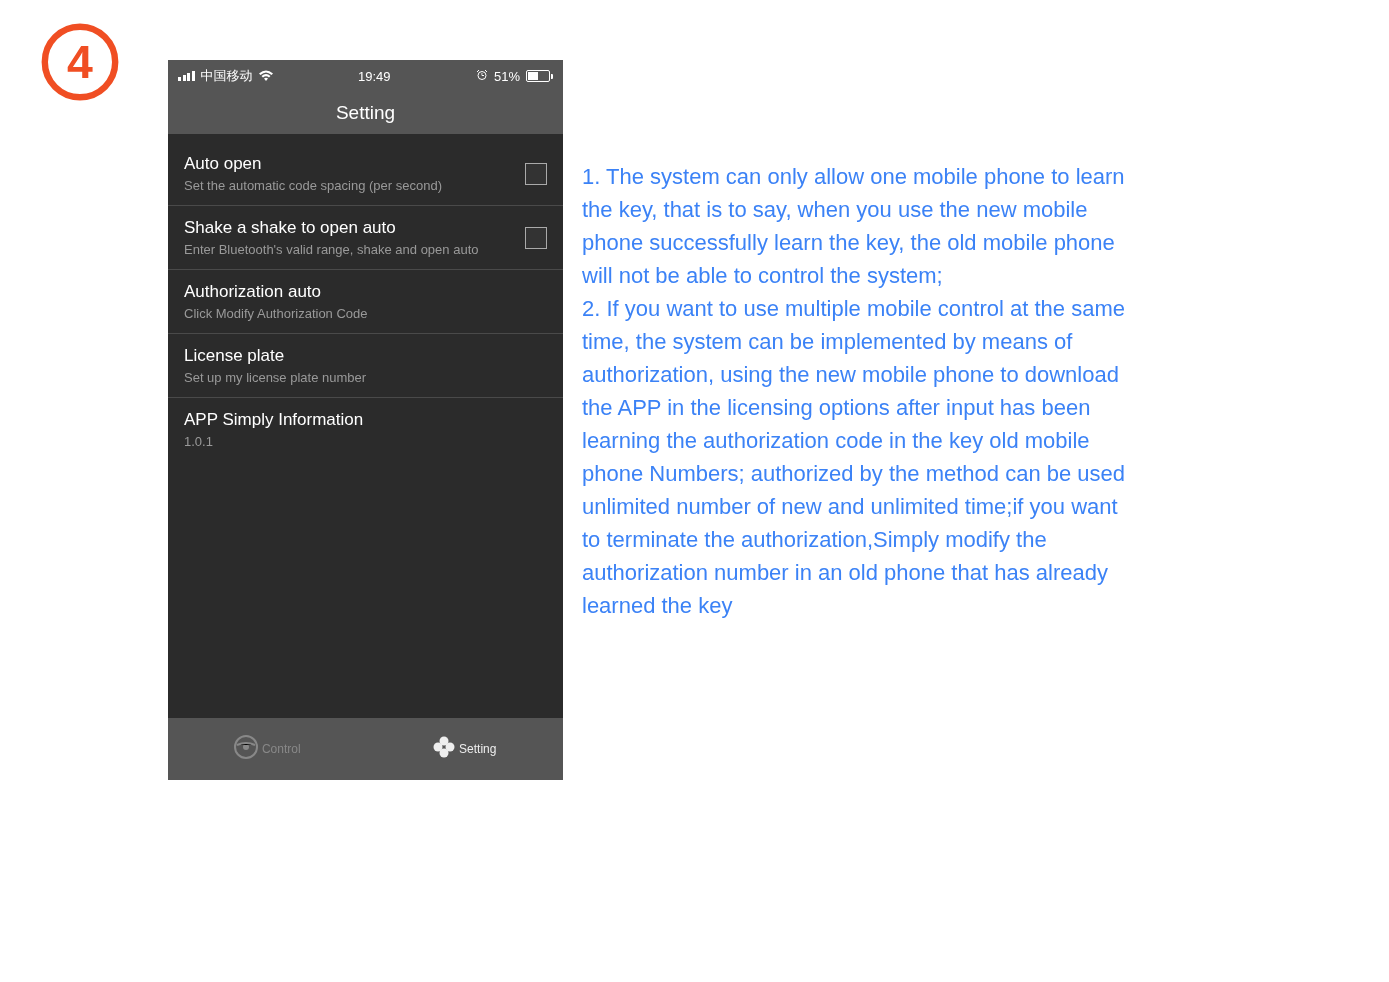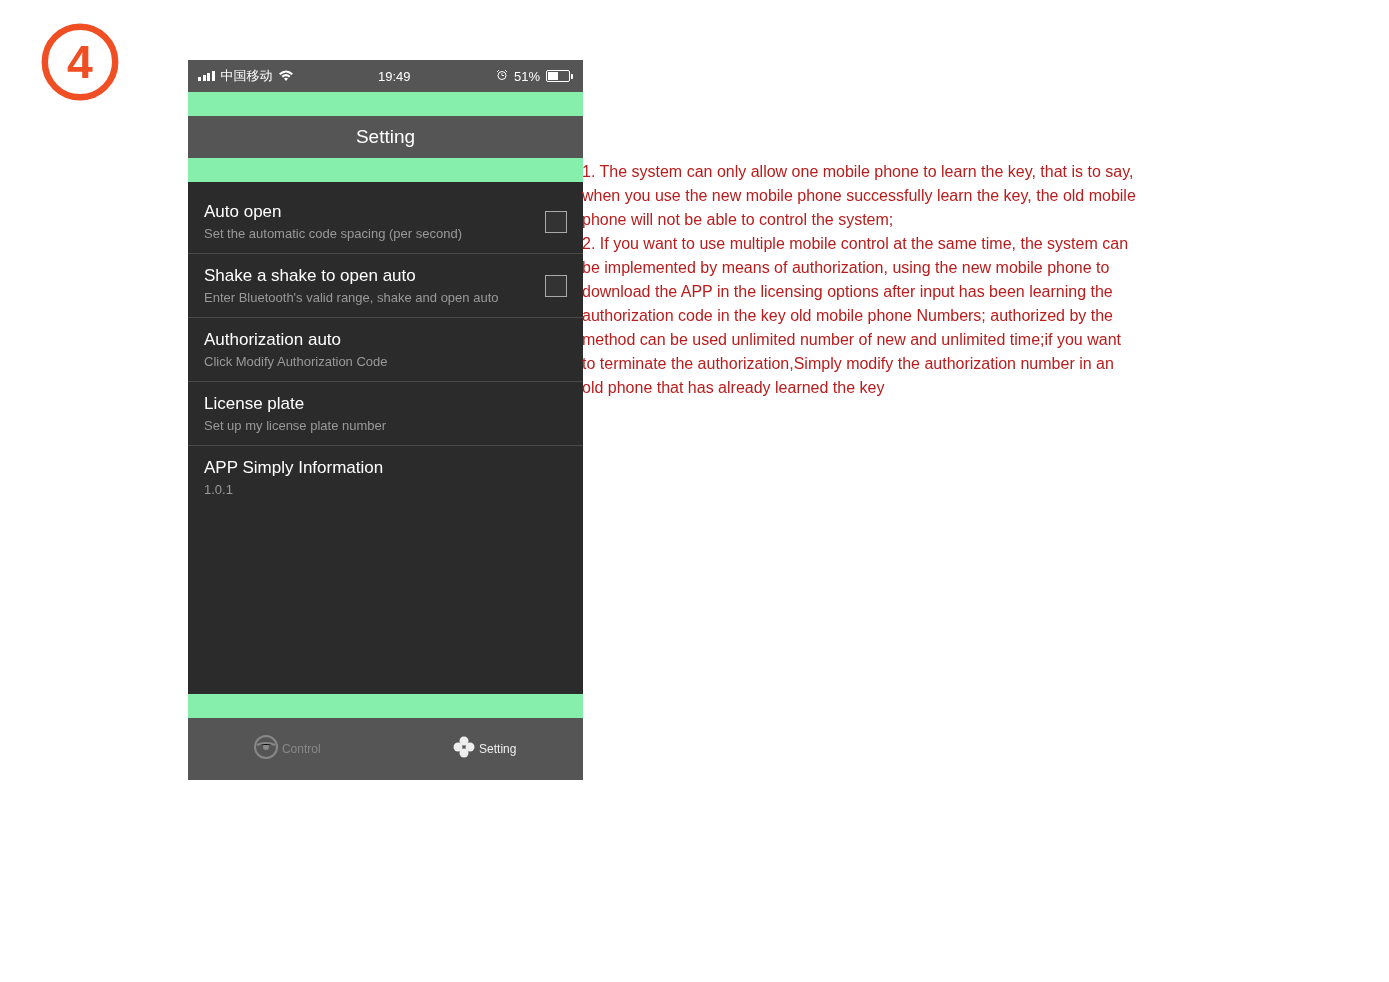--- a/index.html
+++ b/index.html
@@ -13,29 +13,28 @@
     .step-badge {
       position: absolute;
       left: 40px;
       top: 22px;
       width: 80px;
       height: 80px;
       color: #f04e23;
     }
     .phone {
       position: absolute;
-      left: 188px;
+      left: 168px;
       top: 60px;
       width: 395px;
       height: 720px;
       background: #86efac;
       display: flex;
       flex-direction: column;
       overflow: hidden;
-      gap: 24px;
     }
     .status-bar {
       height: 32px;
       background: #555;
       color: #fff;
       display: flex;
       align-items: center;
       justify-content: space-between;
       font-size: 13px;
       padding: 0 10px;
@@ -89,22 +88,22 @@
       color: #888;
       gap: 3px;
     }
     .tab.active { color: #eee; }
     .tab-label { font-size: 12px; }
     .description {
       position: absolute;
       left: 582px;
       top: 160px;
       width: 555px;
-      color: #b91c1c;
-      font-size: 16px;
+      color: #3b82f6;
+      font-size: 22px;
       line-height: 1.5;
     }
     .signal-bars { display: inline-flex; align-items: flex-end; gap: 1.5px; }
     .signal-bars span { display:inline-block; width:3px; background:#fff; }
     .battery-shell {
       display:inline-flex; align-items:center;
     }
     .battery-body {
       width:24px; height:12px; border:1px solid #fff; border-radius:2px;
       padding:1px; display:flex;

